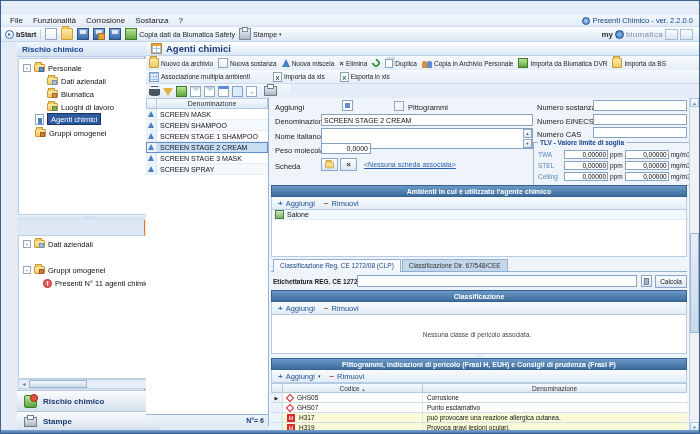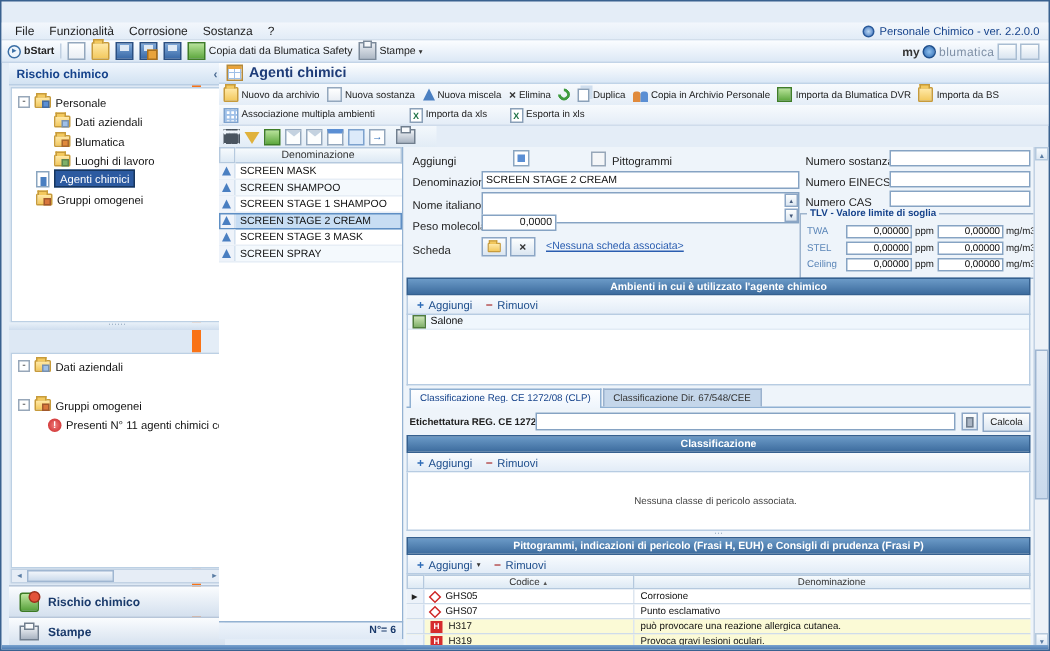--- a/index.html
+++ b/index.html
@@ -53,21 +53,21 @@
     background:#f6f8fa; border:1px solid #7c8a9a; }
   .caret { font-size:5px; color:#333; }
   .brand { margin-left:auto; display:flex; align-items:center; gap:2px; padding-right:2px; }
   .brand .my { font-weight:bold; font-size:8px; color:#333; }
   .brand .bl { font-size:8px; color:#7f90a6; letter-spacing:.3px; }
   .brand-circ { width:9px; height:9px; border-radius:50%; background:radial-gradient(#8fc0ee,#2f6cb4);
     border:1px solid #1f4f8c; }
   .brand-ic { width:13px; height:11px; background:linear-gradient(#fdfefe,#d9e4f0); border:1px solid #a9bdd2; }
 
   
-  .sidebar { left:5px; top:41px; width:128px; height:389px; background:#dde8f4; border-right:6px solid #f97316; }
+  .sidebar { left:16px; top:41px; width:128px; height:389px; background:#dde8f4; border-right:1px solid #f97316; }
   .side-hdr { position:absolute; left:0; width:144px; height:15px;
     background:linear-gradient(#f0f6fd,#d2e2f2); border-bottom:1px solid #b9cee4;
     display:flex; align-items:center; padding:0 5px; font-weight:bold; font-size:8px; color:#15428b; }
   .side-hdr .chev { margin-left:auto; color:#4a6a90; font-size:8px; }
   .treebox { position:absolute; left:1px; width:142px; background:#fff; border:1px solid #bcd0e4; }
   .trow { position:absolute; display:flex; align-items:center; gap:3px; height:12px; font-size:7.5px; color:#111; white-space:nowrap; }
   .exp { width:8px; height:8px; border:1px solid #97a7b9; background:#fff; font-size:7px;
     line-height:6px; text-align:center; color:#333; flex:0 0 auto; }
   .fold { width:11px; height:8px; background:linear-gradient(#ffe9a8,#f3c95e); border:1px solid #c79b3b;
     border-radius:1px; position:relative; flex:0 0 auto; }
@@ -239,21 +239,21 @@
 
 
   <div class="menubar abs">
     <span class="mi">File</span>
     <span class="mi">Funzionalità</span>
     <span class="mi">Corrosione</span>
     <span class="mi">Sostanza</span>
     <span class="mi">?</span>
     <span class="verbox">
       <span class="globe"></span>
-      <span>Personale Chimico - ver. 2.2.0.0</span>
+      <span>Presenti Chimico - ver. 2.2.0.0</span>
     </span>
   </div>
 
   <div class="quickbar abs">
     <span class="tbtn">
       <span class="bstart-circ">▸</span>
       <span class="qlabel" style="font-weight:bold">bStart</span>
     </span>
     <span class="vsep"></span>
     <span class="qi i-newfile"></span>

